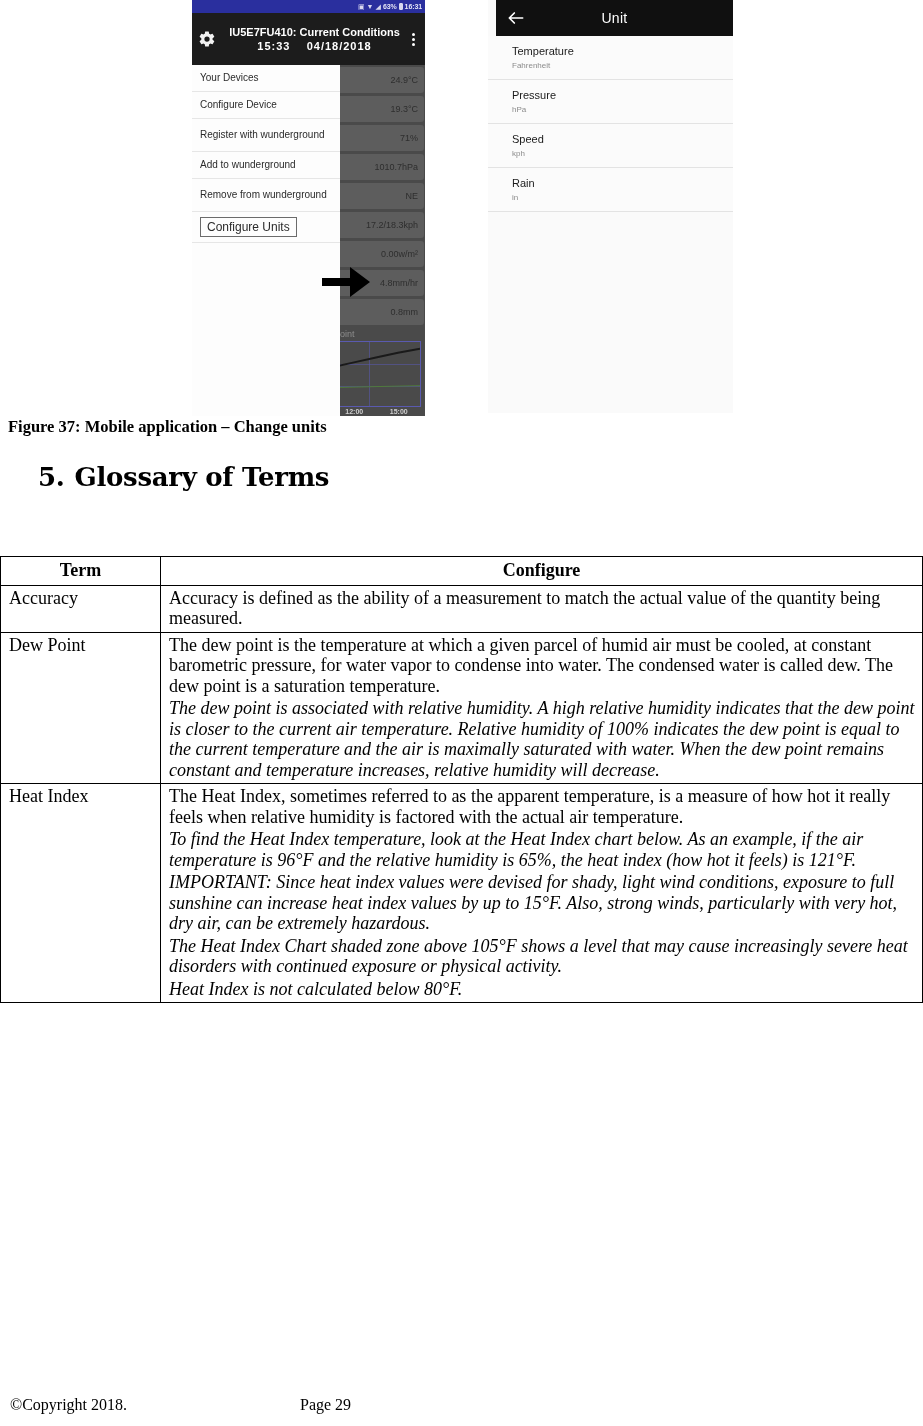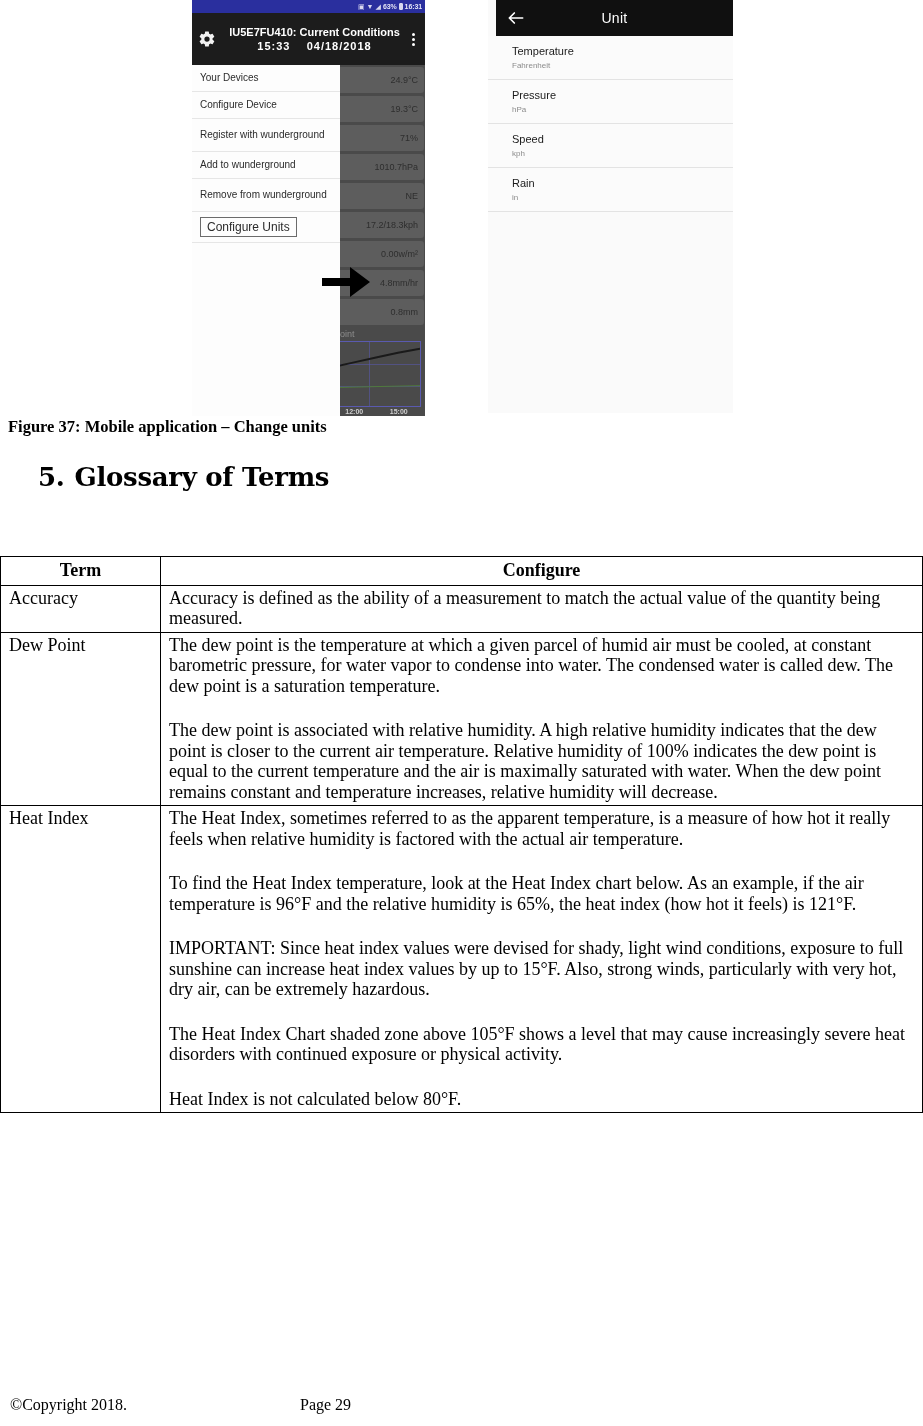--- a/index.html
+++ b/index.html
@@ -263,21 +263,21 @@
     vertical-align: top;
     padding: 2px 6px 3px 8px;
   }
   .glossary th {
     text-align: center;
     font-weight: bold;
     padding: 3px 6px 4px 6px;
   }
   .col-term { width: 160px; }
   .glossary td p { margin: 0; }
-  .glossary td p + p { margin-top: 24px; }
+  .glossary td p + p { margin-top: 2px; font-style: italic; }
 
   
   .footer {
     position: absolute;
     left: 0;
     top: 1396px;
     width: 923px;
     font-family: "Liberation Serif", serif;
     font-size: 16px;
   }

